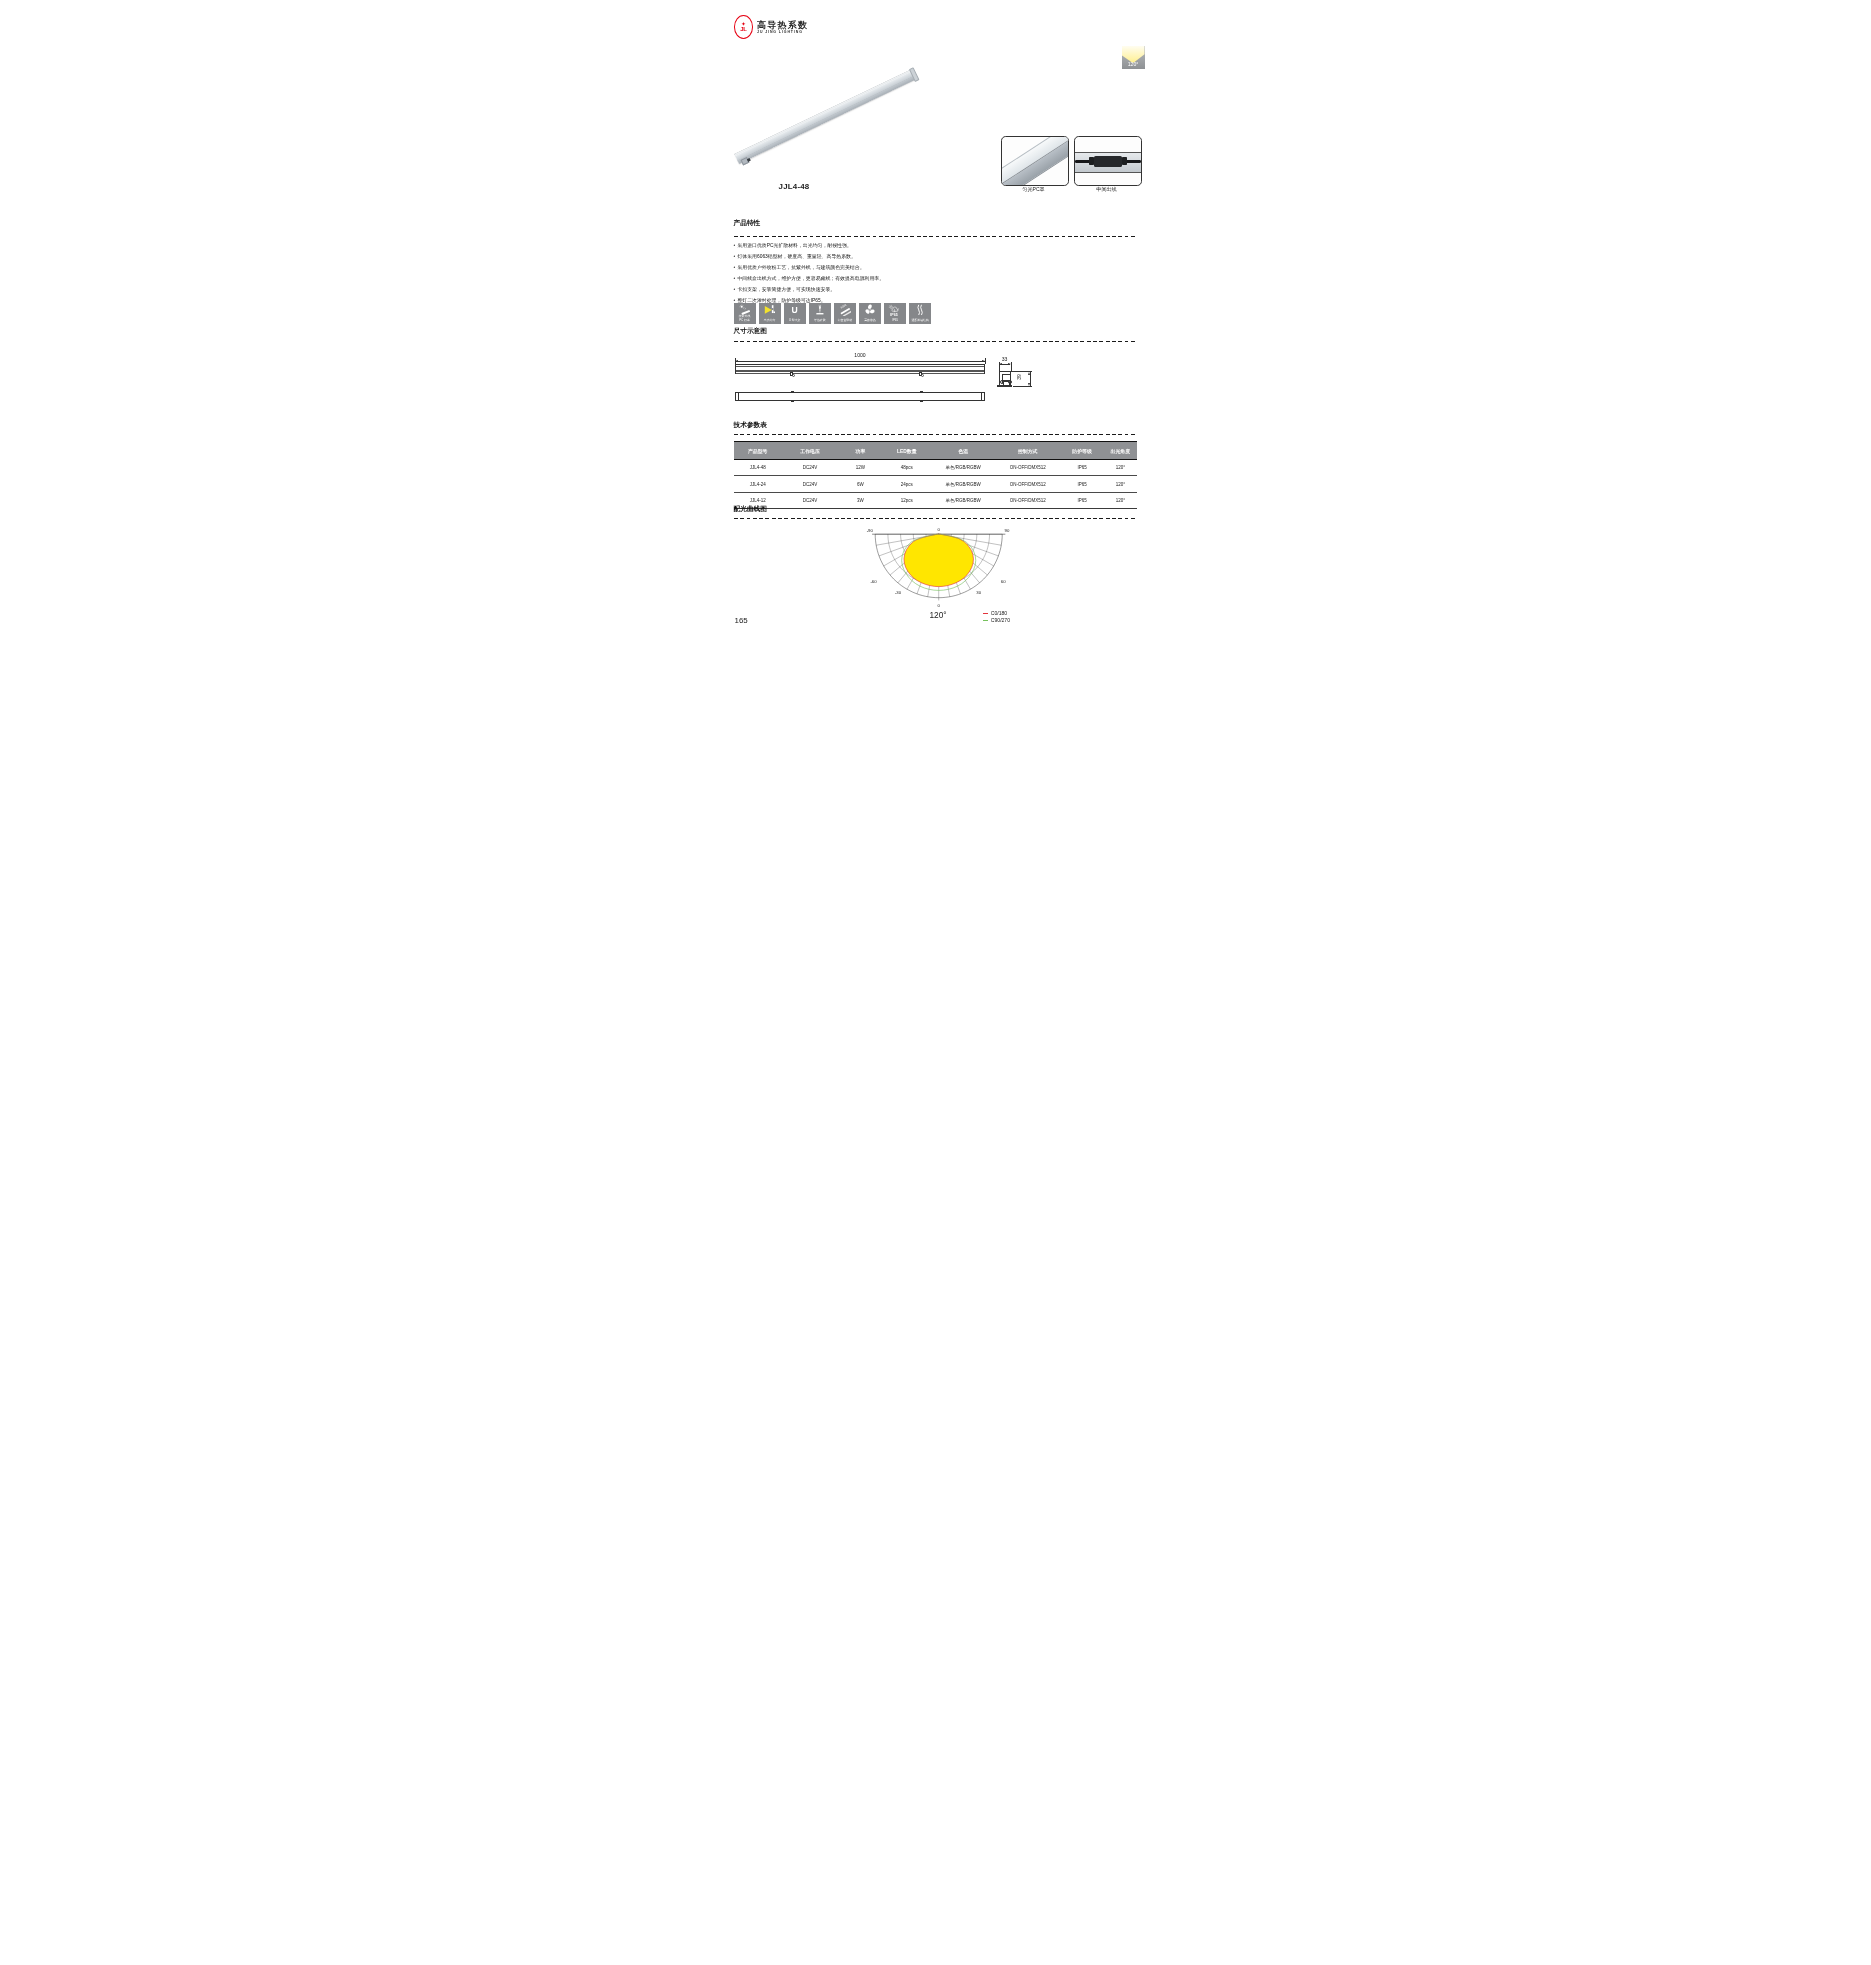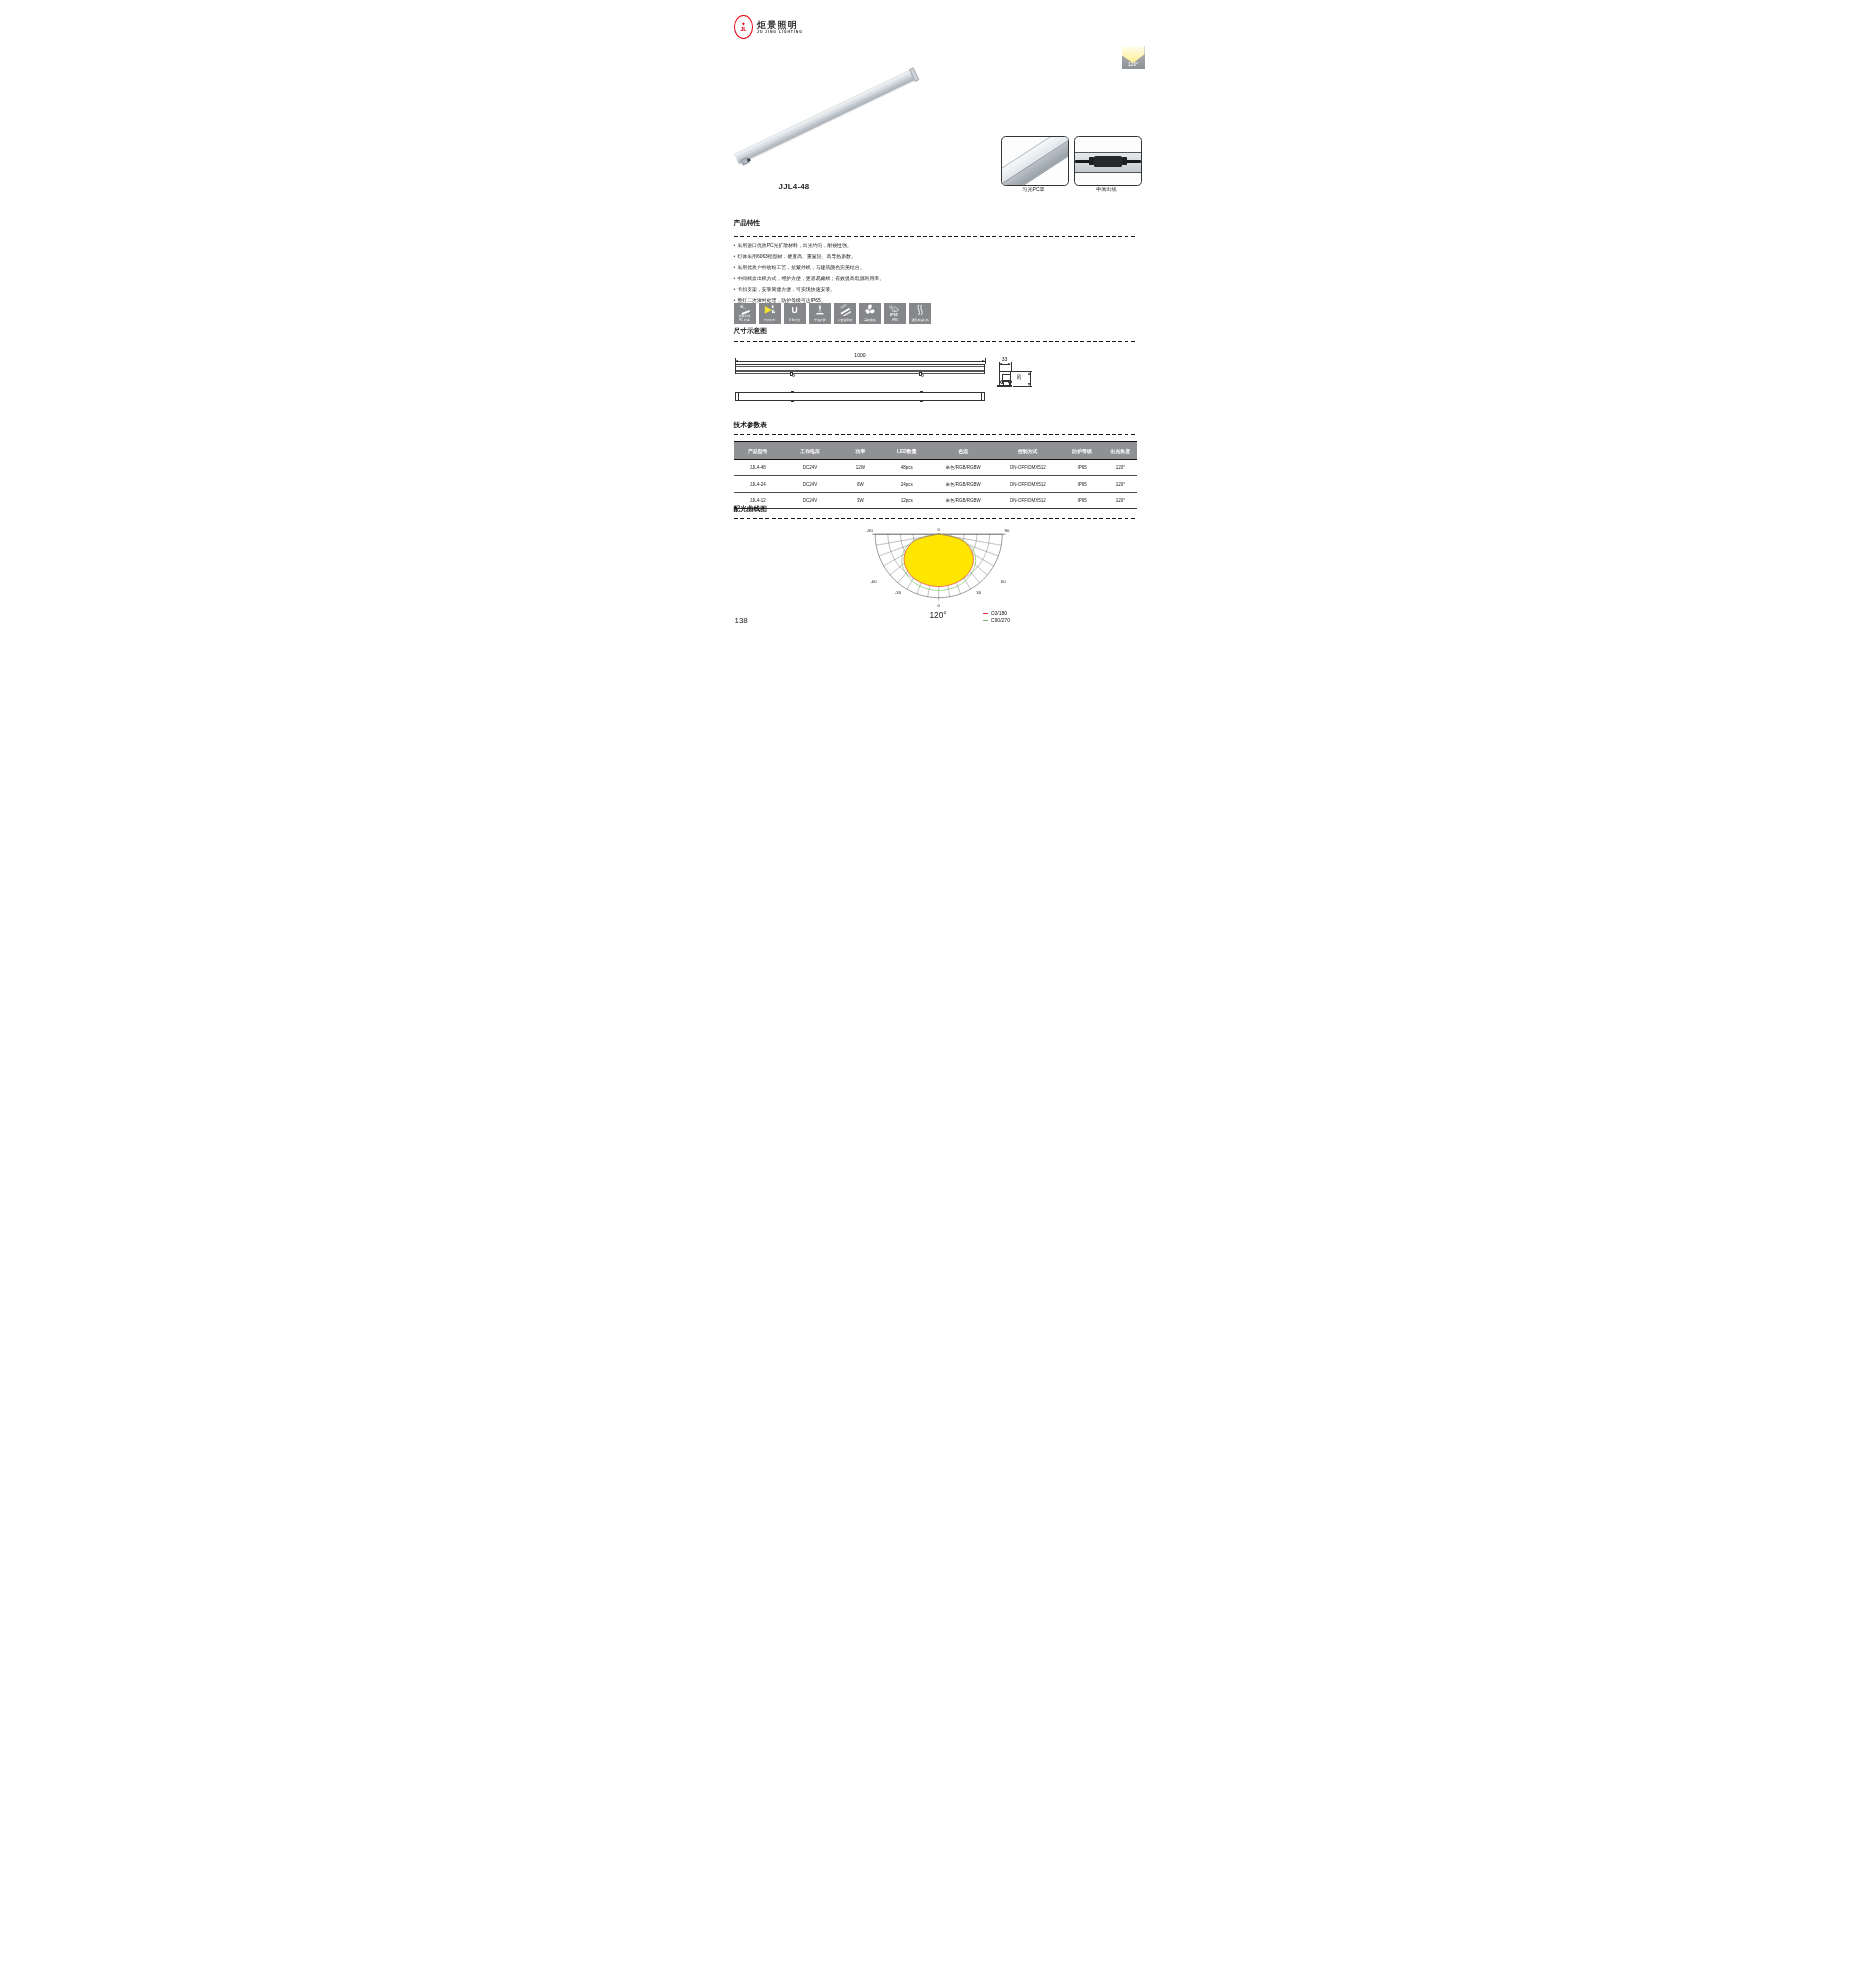--- a/index.html
+++ b/index.html
@@ -122,21 +122,21 @@
 <body>
 
 <div class="page">
 
   <div class="abs logo">
     <div class="logo-mark">
       <div class="logo-star">✦</div>
       <div class="logo-jl">JL</div>
     </div>
     <div>
-      <div class="logo-text-cn">炬景照明</div>
+      <div class="logo-text-cn">高导热系数</div>
       <div class="logo-text-en">JU JING LIGHTING</div>
     </div>
   </div>
 
   <div class="abs beam-icon">
     <div class="beam"></div>
     <div class="beam-label">120°</div>
   </div>
 
   <div class="abs photo">
@@ -471,15 +471,15 @@
     <div class="legend-row">
       <span class="legend-swatch" style="background: rgb(227, 51, 60);"></span>
       <span class="legend-label">C0/180</span>
     </div>
     <div class="legend-row">
       <span class="legend-swatch" style="background: rgb(118, 193, 93);"></span>
       <span class="legend-label">C90/270</span>
     </div>
   </div>
 
-  <div class="abs page-number">138</div>
+  <div class="abs page-number">165</div>
 </div>
 
 
 </body></html>

